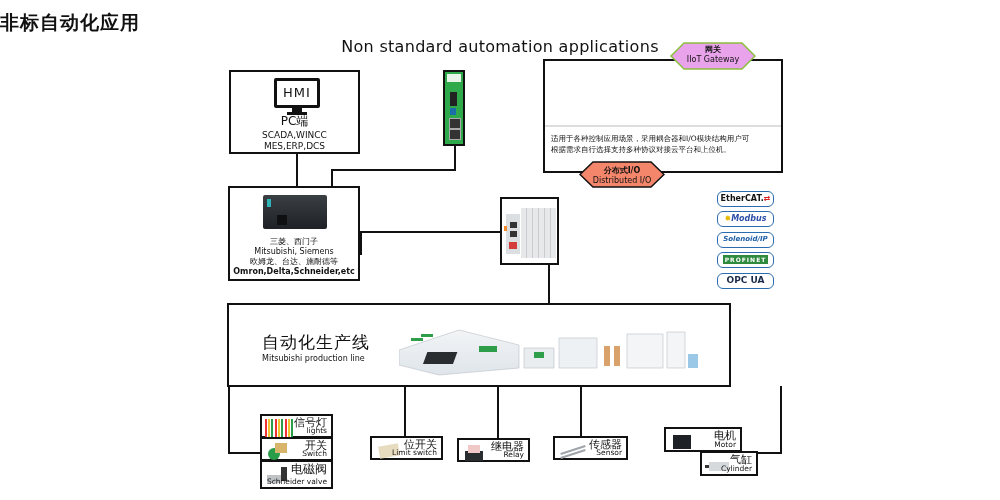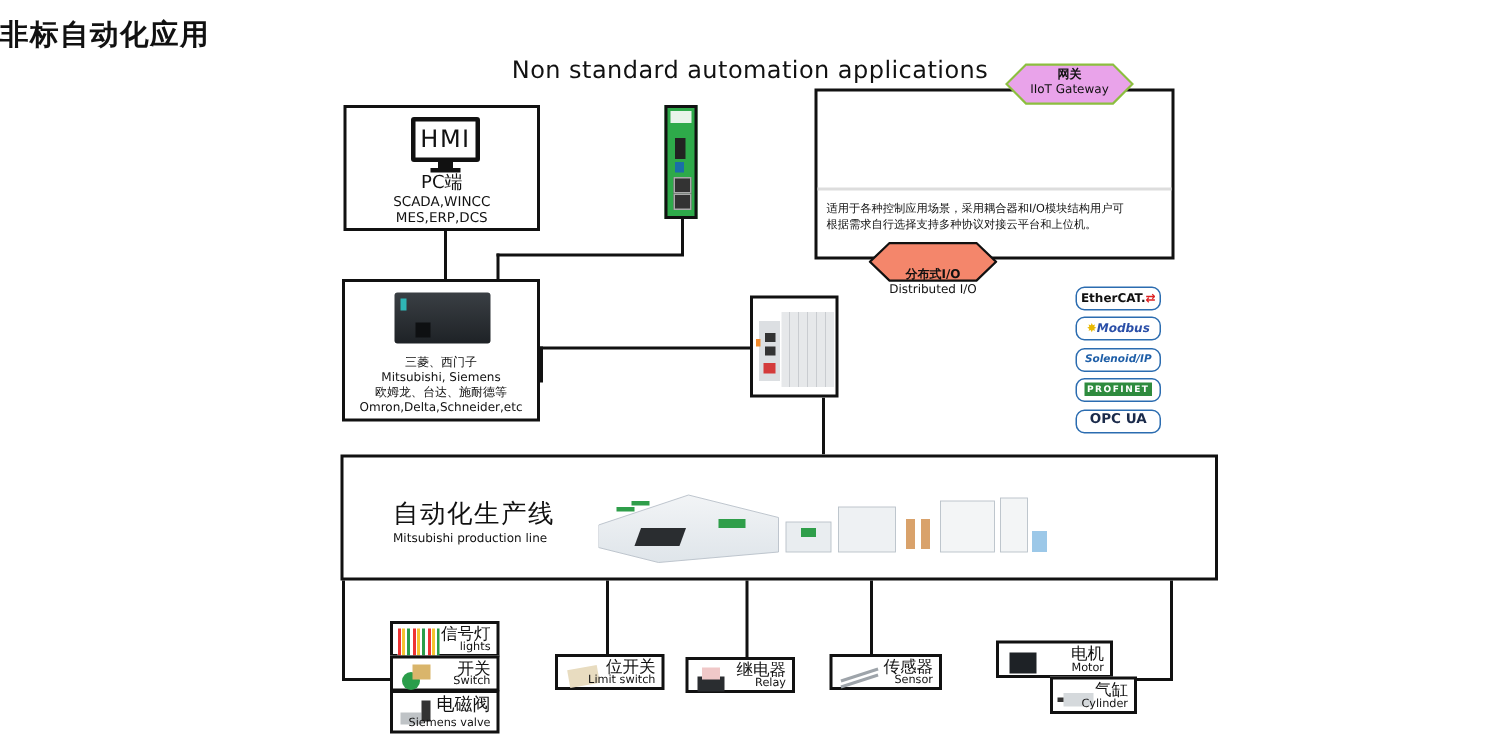--- a/index.html
+++ b/index.html
@@ -9,21 +9,21 @@
   .box { position:absolute; border:2px solid #111; background:#fff; box-sizing:border-box; }
   .line { position:absolute; background:#111; }
   .hline { height:2px; }
   .vline { width:2px; }
 
   #title-cn { left:0; width:1000px; top:10px; text-align:left; font-size:19px; font-weight:bold; letter-spacing:1px; }
   #title-en { left:0; width:1000px; top:37px; text-align:center; font-size:16px; letter-spacing:0.3px; }
 
   
   #hmi-box { left:229px; top:70px; width:131px; height:84px; }
-  .monitor { position:absolute; left:43px; top:6px; width:46px; height:30px; border:3px solid #111; border-radius:2px; box-sizing:border-box; font-size:16px; text-align:center; line-height:24px; letter-spacing:1px; }
+  .monitor { position:absolute; left:43px; top:6px; width:46px; height:30px; border:3px solid #111; border-radius:2px; box-sizing:border-box; font-size:13px; text-align:center; line-height:24px; letter-spacing:1px; }
   .monitor-neck { position:absolute; left:61px; top:36px; width:10px; height:4px; background:#111; }
   .monitor-base { position:absolute; left:56px; top:40px; width:20px; height:3px; background:#111; }
   .pc-label { position:absolute; left:0; width:100%; top:43px; text-align:center; font-size:12px; line-height:13px; }
   .pc-sub { position:absolute; left:0; width:100%; text-align:center; font-size:9px; line-height:11px; }
 
   
   #gw-device { left:443px; top:70px; width:22px; height:76px; border:2px solid #111; box-sizing:border-box; background:#2eaa4a; }
 
   
   #info-box { left:543px; top:59px; width:240px; height:114px; border:2px solid #111; box-sizing:border-box; background:#fff; }
@@ -38,21 +38,21 @@
   .plc-rail { position:absolute; left:28px; top:14px; width:74px; height:22px; background:#bfc3c6; z-index:-1; }
   .plc-text { position:absolute; left:0; width:100%; text-align:center; font-size:8px; line-height:10px; }
 
   
   #io-box { left:500px; top:197px; width:59px; height:68px; }
 
   
   .proto { position:absolute; left:717px; width:57px; height:16px; border:1.5px solid #2b6cb0; border-radius:6px; box-sizing:border-box; font-size:8px; line-height:13px; text-align:center; font-weight:bold; background:#fff; }
 
   
-  #prod-box { left:227px; top:303px; width:585px; height:84px; }
+  #prod-box { left:227px; top:303px; width:504px; height:84px; }
   .prod-cn { position:absolute; left:33px; top:26px; font-size:17px; letter-spacing:1px; }
   .prod-en { position:absolute; left:33px; top:49px; font-size:8px; }
   .machine { position:absolute; left:170px; top:15px; width:300px; height:58px; }
 
   
   .item { position:absolute; border:2px solid #111; background:#fff; box-sizing:border-box; }
   .item-cn { position:absolute; right:4px; top:1px; font-size:11px; line-height:12px; }
   .item-en { position:absolute; right:4px; bottom:1px; font-size:7.5px; line-height:9px; }
   .thumb { position:absolute; left:3px; top:3px; width:28px; height:18px; }
 </style>
@@ -115,34 +115,34 @@
     <polygon points="14,1 72,1 85,14 72,27 14,27 1,14" fill="#e9a3ea" stroke="#8cbf3f" stroke-width="1.5"></polygon>
   </svg>
   <div style="position:relative; padding-top:3px;">网关</div>
   <div style="position:relative; font-weight:normal;">IIoT Gateway</div>
 </div>
 
 <div class="hex" style="left:579px; top:161px; width:86px; height:27px;">
   <svg width="86" height="27" style="position:absolute;left:0;top:0;">
     <polygon points="14,1 72,1 85,13.5 72,26 14,26 1,13.5" fill="#f4866b" stroke="#111" stroke-width="1.5"></polygon>
   </svg>
-  <div style="position:relative; padding-top:17px;">分布式I/O</div>
+  <div style="position:relative; padding-top:5px;">分布式I/O</div>
   <div style="position:relative; font-weight:normal;">Distributed I/O</div>
 </div>
 
 <div id="plc-box" class="box">
   <div class="plc-rail"></div>
   <div class="plc-img">
     <div style="position:absolute; left:4px; top:4px; width:4px; height:8px; background:#2fb5b5;"></div>
     <div style="position:absolute; left:14px; top:20px; width:10px; height:10px; background:#0e1012;"></div>
   </div>
   <div class="plc-text" style="top:49px;">三菱、西门子</div>
   <div class="plc-text" style="top:59px;">Mitsubishi, Siemens</div>
   <div class="plc-text" style="top:69px;">欧姆龙、台达、施耐德等</div>
-  <div class="plc-text" style="top:79px;">Omron,Delta,Schneider,etc</div>
+  <div class="plc-text" style="top:79px;font-weight:bold;">Omron,Delta,Schneider,etc</div>
 </div>
 
 <div id="io-box" class="box">
   <div style="position:absolute; left:4px; top:5px; width:50px; height:56px;">
     <div style="position:absolute; left:0; top:10px; width:14px; height:40px; background:#dcdfe2;"></div>
     <div style="position:absolute; left:4px; top:18px; width:7px; height:6px; background:#333;"></div>
     <div style="position:absolute; left:4px; top:27px; width:7px; height:6px; background:#333;"></div>
     <div style="position:absolute; left:3px; top:38px; width:8px; height:7px; background:#d43b3b;"></div>
     <div style="position:absolute; left:15px; top:4px; width:35px; height:50px; background:repeating-linear-gradient(90deg,#e6e8ea 0 5px,#c9ccd0 5px 6px);"></div>
     <div style="position:absolute; left:-2px; top:22px; width:3px; height:5px; background:#f08a2c;"></div>
@@ -195,21 +195,21 @@
   </div>
   <div class="item-cn">开关</div>
   <div class="item-en">Switch</div>
 </div>
 <div class="item" style="left:260px; top:460px; width:73px; height:29px;">
   <div class="thumb">
     <div style="position:absolute; left:2px; top:10px; width:14px; height:8px; background:#bfc3c6;"></div>
     <div style="position:absolute; left:16px; top:2px; width:6px; height:14px; background:#333;"></div>
   </div>
   <div class="item-cn" style="font-size:12px;">电磁阀</div>
-  <div class="item-en">Siemens valve</div>
+  <div class="item-en">Schneider valve</div>
 </div>
 
 <div class="item" style="left:370px; top:436px; width:73px; height:24px;">
   <div class="thumb">
     <div style="position:absolute; left:4px; top:4px; width:20px; height:12px; background:#e8dcc0; transform:rotate(-10deg);"></div>
   </div>
   <div class="item-cn">位开关</div>
   <div class="item-en">Limit switch</div>
 </div>
 <div class="item" style="left:457px; top:438px; width:73px; height:24px;">

